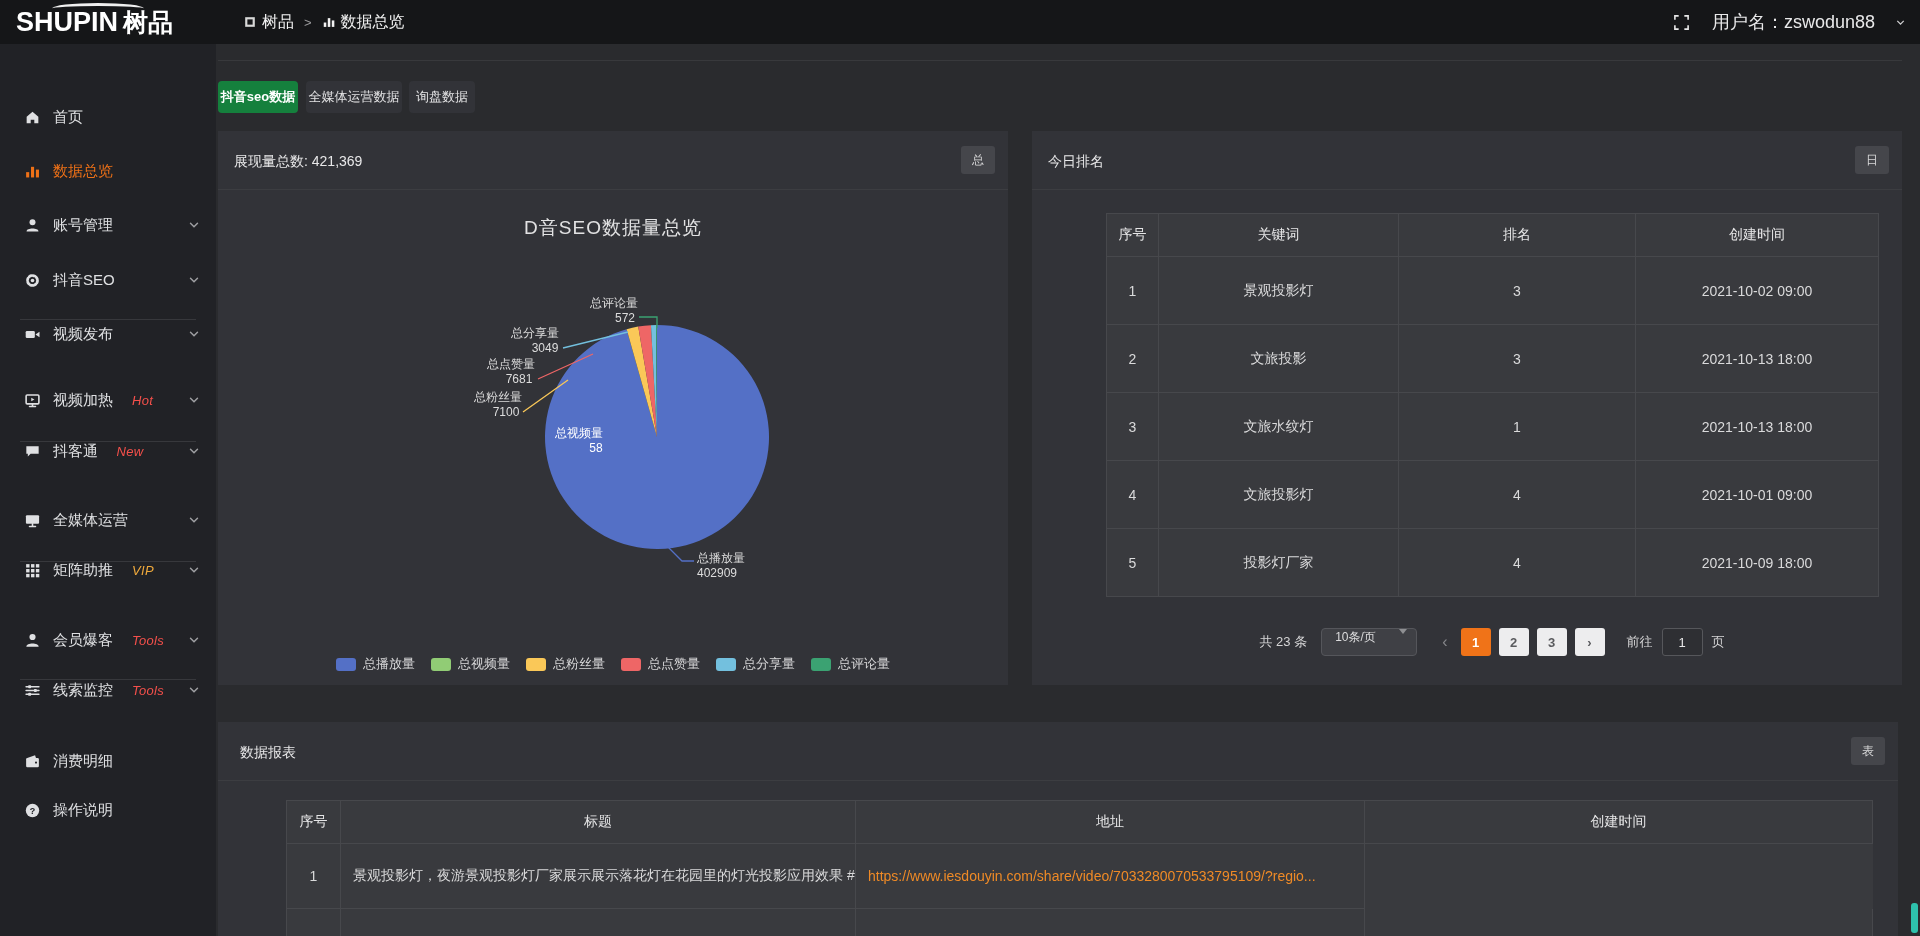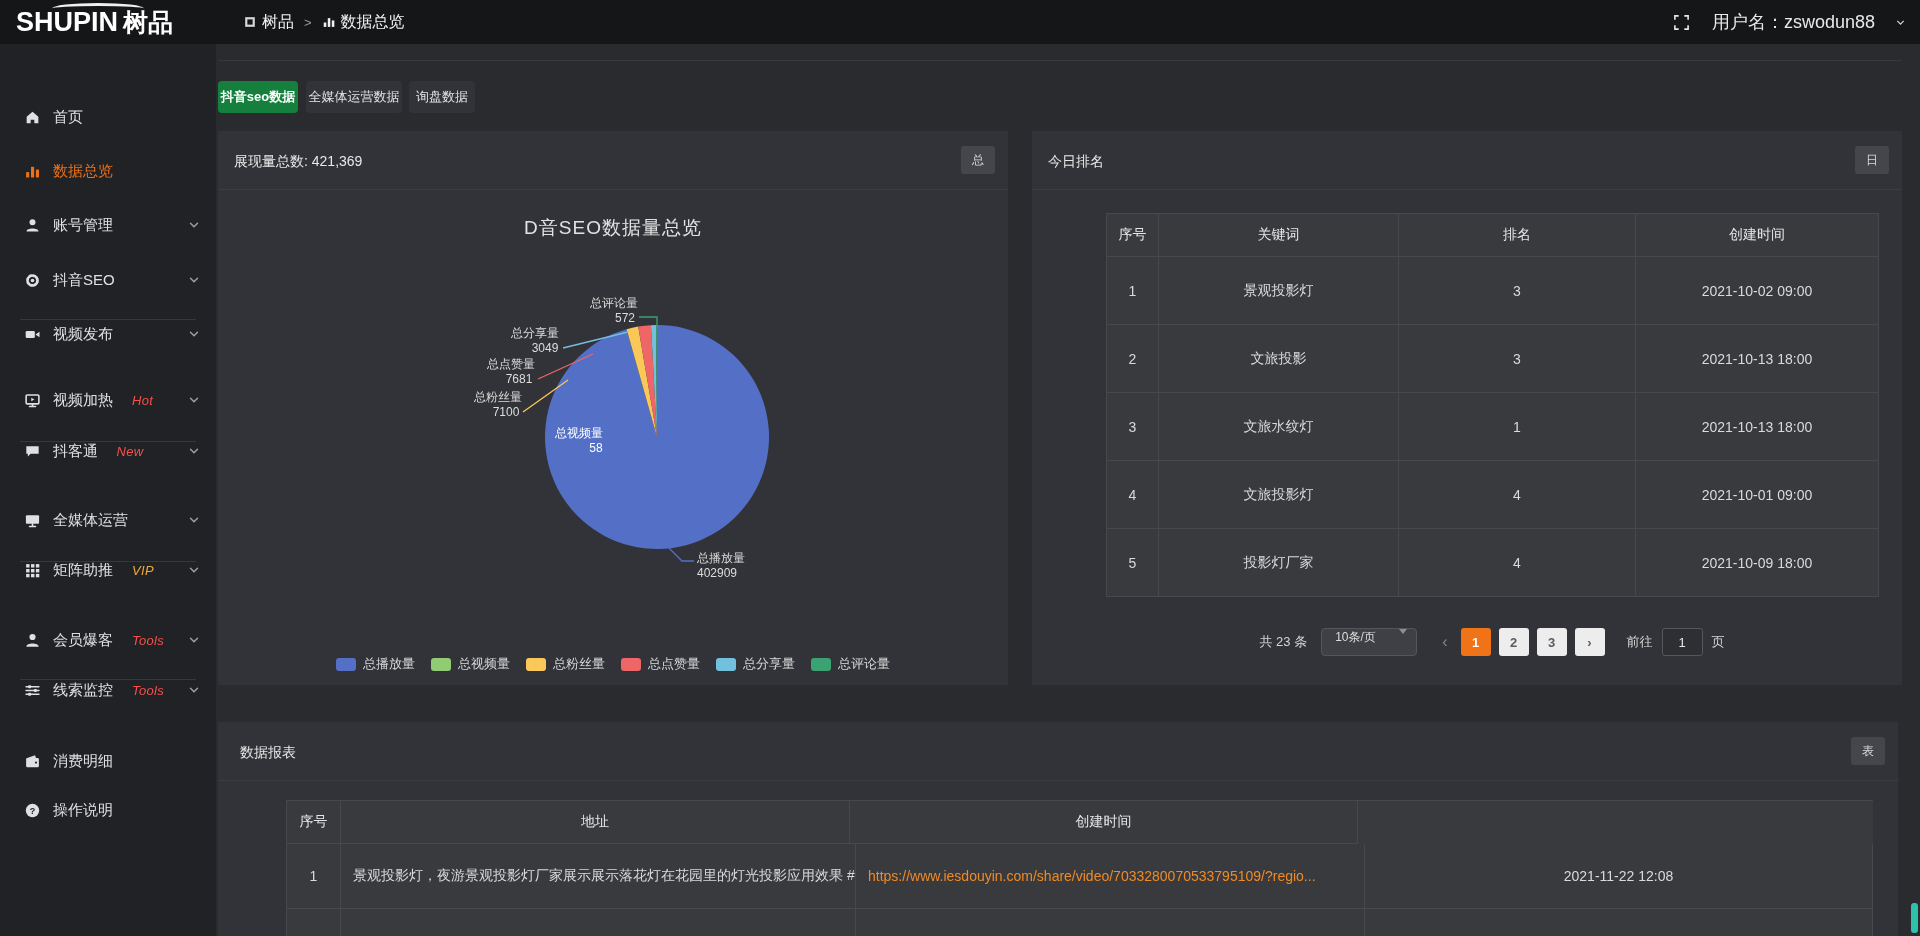--- a/index.html
+++ b/index.html
@@ -456,30 +456,30 @@
 
   <div class="panel" id="report-panel">
     <div class="panel-header">
       <div class="panel-title">数据报表</div>
       <div class="panel-corner-btn">表</div>
     </div>
     <div id="report-table">
         <div class="dtable" style="left: 68px; top: 78px;">
           <div class="drow" style="height: 43px;">
             <div class="dcell head" style="width: 54px; height: 43px;">序号</div>
+            <div class="dcell head" style="width: 515px; height: 43px;">标题</div>
             <div class="dcell head" style="width: 509px; height: 43px;">地址</div>
             <div class="dcell head" style="width: 508px; height: 43px;">创建时间</div>
           </div>
           <div class="drow" style="height: 65px;">
             <div class="dcell" style="width: 54px; height: 65px;">1</div>
             <div class="dcell left" style="width: 515px; height: 65px;">景观投影灯，夜游景观投影灯厂家展示展示落花灯在花园里的灯光投影应用效果 #</div>
             <div class="dcell left" style="width: 509px; height: 65px;">
               <a href="#">https://www.iesdouyin.com/share/video/7033280070533795109/?regio...</a>
             </div>
-            <div class="dcell" style="width: 508px; height: 65px;">2021-11-22 12:08</div>
           </div>
           <div class="drow" style="height: 65px;">
             <div class="dcell" style="width: 54px; height: 65px;"></div>
             <div class="dcell left" style="width: 515px; height: 65px;"></div>
             <div class="dcell left" style="width: 509px; height: 65px;"></div>
             <div class="dcell" style="width: 508px; height: 65px;"></div>
           </div>
         </div>
       </div>
   </div>

